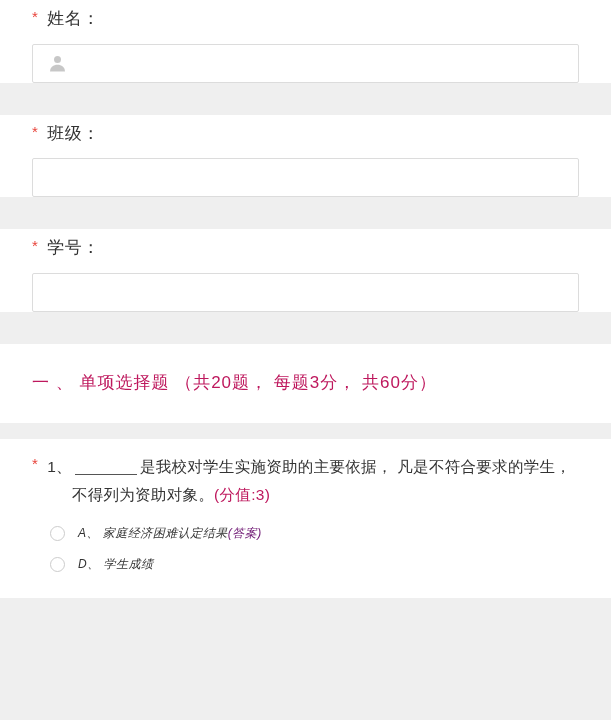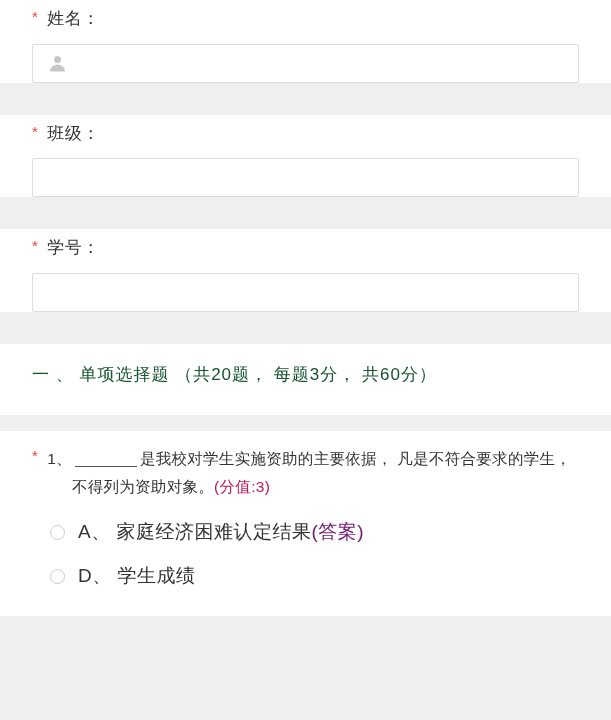--- a/index.html
+++ b/index.html
@@ -61,24 +61,24 @@
     width: 21px;
     height: 21px;
     display: inline-block;
     position: relative;
     opacity: 0.55;
   }
   .person-icon svg { display: block; }
 
   .section-title {
     font-size: 17px;
-    color: #14532d;
+    color: #be185d;
     line-height: 1.95;
     letter-spacing: 1px;
-    padding: 14px 0 24px 0;
+    padding: 22px 0 24px 0;
   }
 
   .question-block {
     padding: 14px 0 18px 0;
   }
   .q-head {
     display: flex;
     align-items: flex-start;
     font-size: 15.5px;
     color: #333333;
@@ -97,23 +97,24 @@
   .score {
     color: #be185d;
   }
   .options {
     padding-top: 8px;
   }
   .option-row {
     display: flex;
     align-items: center;
     padding: 4px 0 4px 18px;
-    font-size: 19px;
+    font-size: 12px;
     color: #333333;
     letter-spacing: 0.5px;
+    font-style: italic;
   }
   .radio {
     width: 15px;
     height: 15px;
     border: 1px solid #cccccc;
     border-radius: 50%;
     background: #fff;
     margin-right: 13px;
     flex: 0 0 auto;
   }

